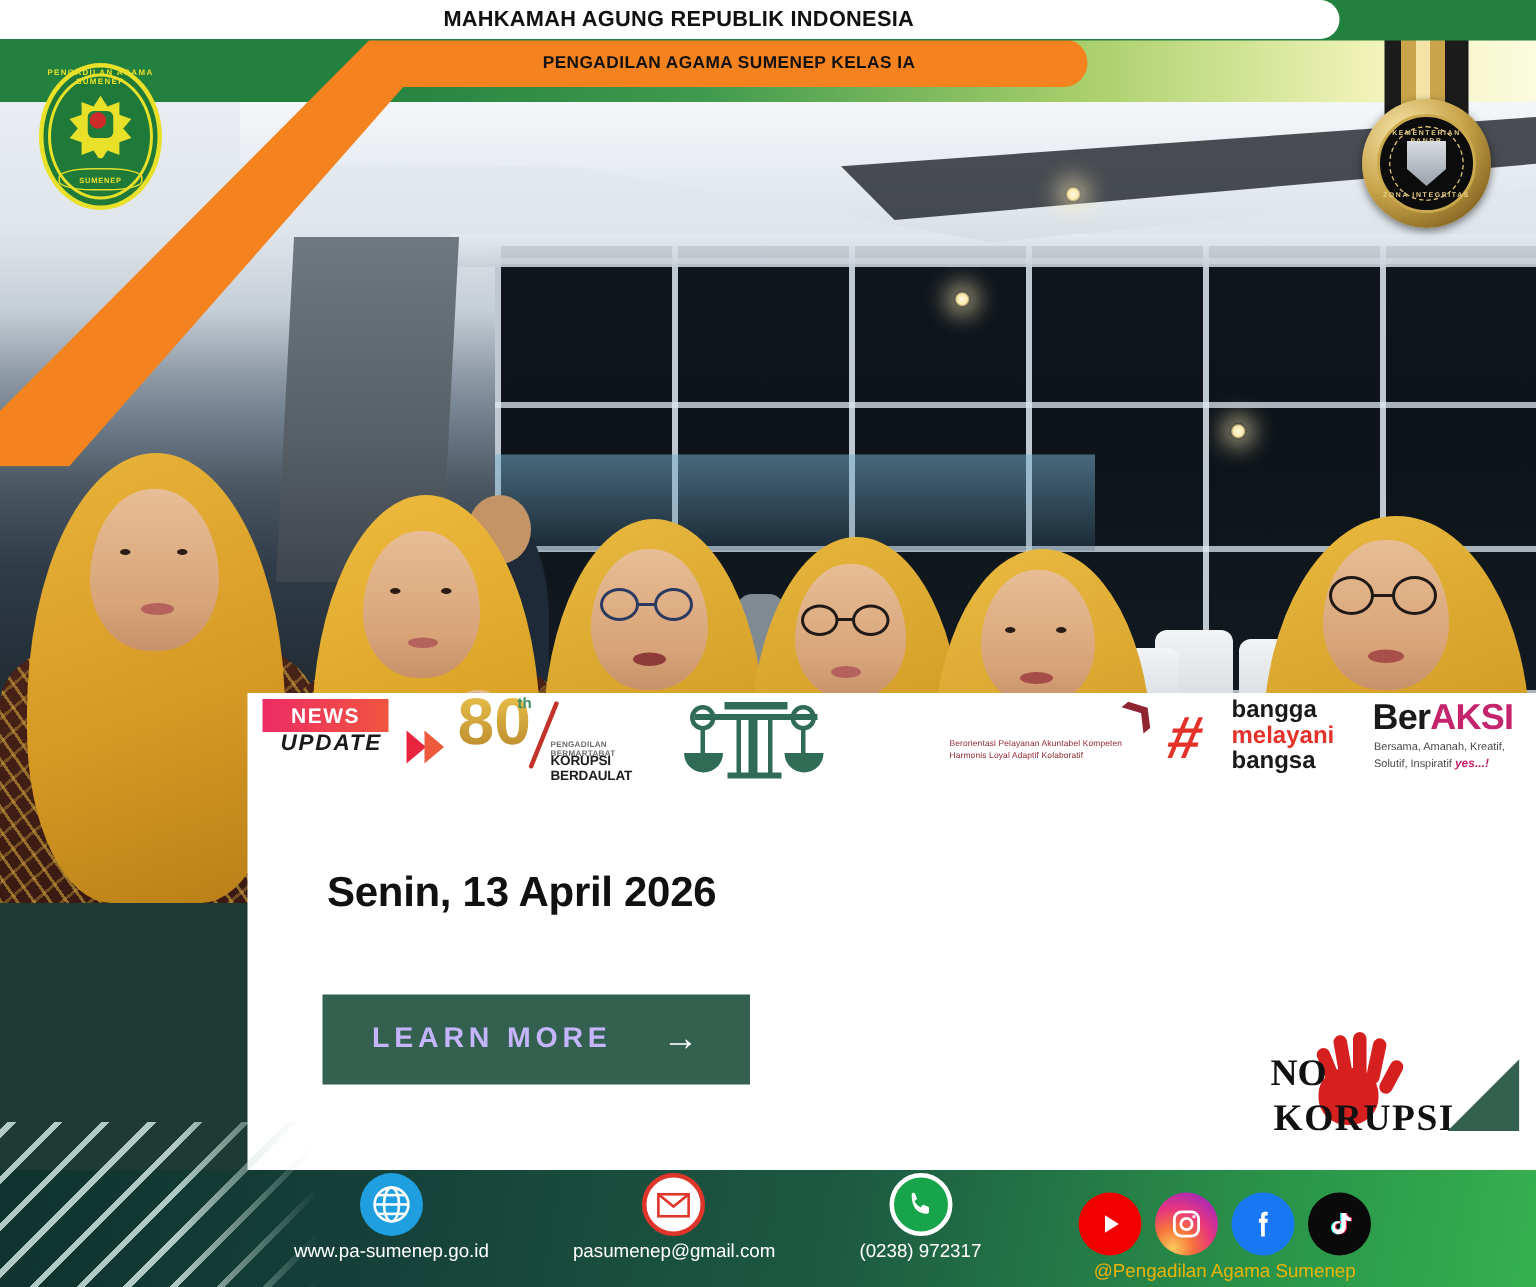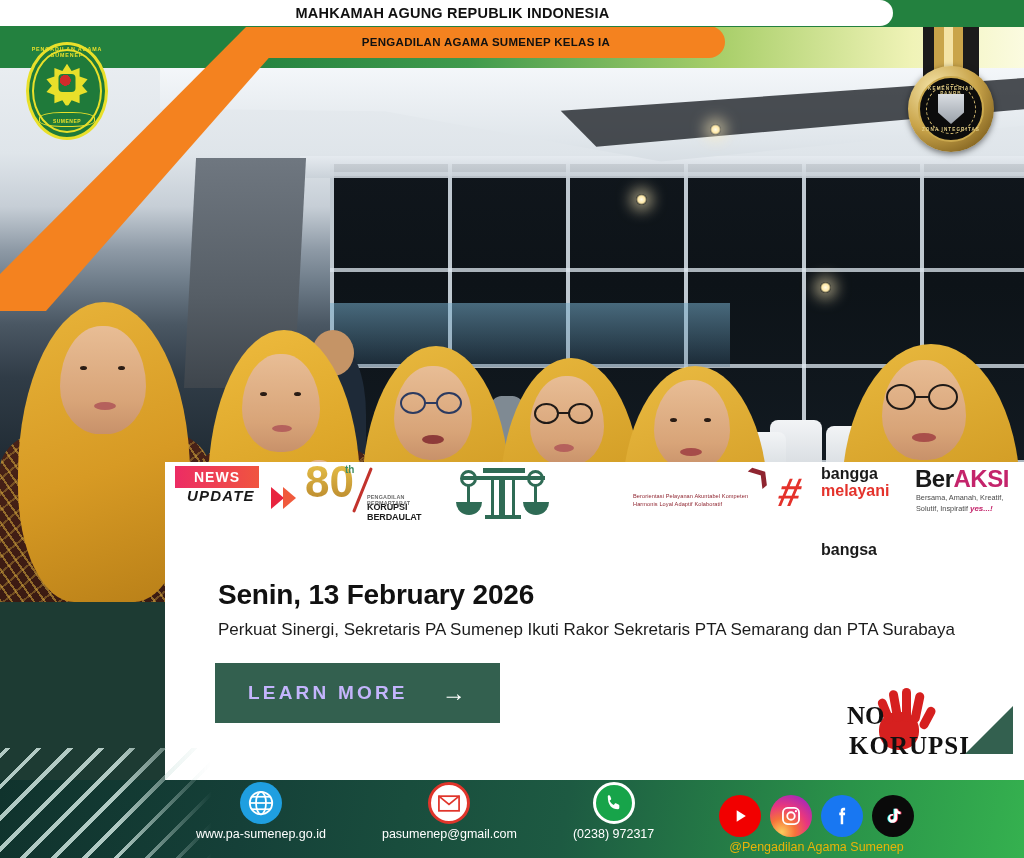--- a/index.html
+++ b/index.html
@@ -173,21 +173,21 @@
   .ba-arrow { position:absolute; left:118px; top:-4px; font-size:22px; color:#8f2530;
     font-weight:bold; transform:rotate(-40deg); }
   .ba-sub { position:absolute; left:1px; top:26px; font-size:5.6px; color:#8f2530;
     line-height:1.5; letter-spacing:.1px; }
 
   .bangga { position:absolute; left:614px; top:1px; width:128px; height:58px; }
   .bg-hash { position:absolute; left:0; top:9px; font-size:40px; font-weight:bold; color:#e4322b;
     line-height:1; transform:skewX(-12deg); }
   .bg-l1 { position:absolute; left:42px; top:2px; font-size:16px; font-weight:bold; color:#1a1a1a; line-height:1.08; }
   .bg-l2 { position:absolute; left:42px; top:19px; font-size:16px; font-weight:bold; color:#e4322b; line-height:1.08; }
-  .bg-l3 { position:absolute; left:42px; top:36px; font-size:16px; font-weight:bold; color:#1a1a1a; line-height:1.08;margin-top:42px; }
+  .bg-l3 { position:absolute; left:42px; top:36px; font-size:16px; font-weight:bold; color:#1a1a1a; line-height:1.08; }
 
   .beraksi { position:absolute; left:750px; top:3px; width:115px; height:54px; }
   .bk-ber { font-size:24px; font-weight:bold; color:#1a1a1a; letter-spacing:-.5px; }
   .bk-aksi { font-size:24px; font-weight:bold; color:#c4246b; letter-spacing:-.5px; }
   .bk-sub { position:absolute; left:1px; top:27px; font-size:7.3px; color:#4a4a4a; line-height:1.55; }
   .bk-yes { font-style:italic; font-weight:bold; color:#c4246b; font-size:8px; }
 
   .headline-wrap { position:absolute; left:53px; top:118px; width:760px; }
   .h-date { font-size:28px; font-weight:bold; color:#111; letter-spacing:-.2px; line-height:1.1; }
   .h-sub { margin-top:8px; font-size:17px; color:#1c1c1c; line-height:1.32; }
@@ -418,22 +418,21 @@
         <span class="bk-ber">Ber</span><span class="bk-aksi">AKSI</span>
         <div class="bk-sub">
           <div>Bersama, Amanah, Kreatif,</div>
           <div><span>Solutif, Inspiratif</span>
             <span class="bk-yes">yes...!</span></div>
         </div>
       </div>
     </div>
 
     <div class="headline-wrap">
-      <div class="h-date">Senin, 13 February  2026</div>
-      <div class="h-sub">Perkuat Sinergi, Sekretaris PA Sumenep Ikuti Rakor Sekretaris PTA Semarang dan PTA Surabaya</div>
+      <div class="h-date">Senin, 13 April  2026</div>
     </div>
   </div>
 
   <div class="learn-btn">
     <span class="lb-txt">LEARN MORE</span>
     <span class="lb-arrow">→</span>
   </div>
 
   <div class="nokor">
     <div class="nk-hand">

